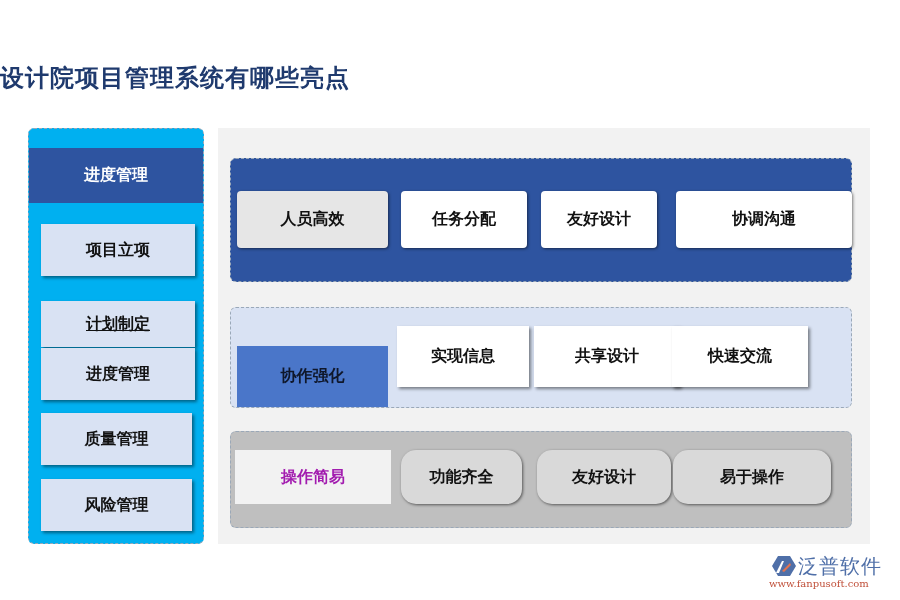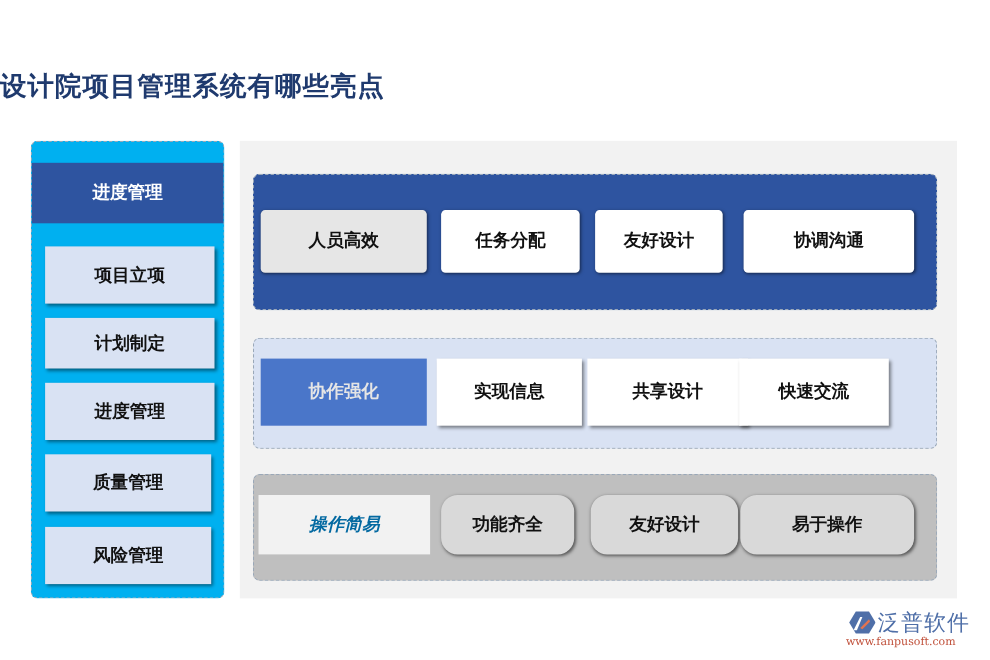--- a/index.html
+++ b/index.html
@@ -38,49 +38,49 @@
   .row1 { top: 30px; height: 124px; background: #2e54a0; }
   .row2 { top: 179px; height: 101px; background: #d9e2f3; }
   .row3 { top: 303px; height: 97px; background: #bfbfbf; }
   .cell {
     position: absolute; font-size: 16px; font-weight: bold; color: #111;
     display: flex; align-items: center; justify-content: center; box-sizing: border-box;
   }
   .r1 .cell, .row1 .cell { top: 32px; height: 57px; border-radius: 4px; background: #ffffff; box-shadow: 1px 1px 3px rgba(0,0,0,0.5); }
   .row1 .cell.lead { background: #e6e6e6; }
   .row2 .cell { top: 18px; height: 61px; background: #ffffff; box-shadow: 2px 2px 3px rgba(0,0,0,0.45); }
-  .row2 .cell.lead { background: #4a76c9; color: #e5e5e5; box-shadow: none; }
+  .row2 .cell.lead { background: #4a76c9; color: #0f172a; box-shadow: none; margin-top: 20px; }
   .row3 .cell { top: 18px; height: 54px; background: #d9d9d9; border-radius: 15px; box-shadow: 1px 1px 3px rgba(0,0,0,0.55); }
-  .row3 .cell.lead { background: #f2f2f2; color: #0369a1; border-radius: 0; box-shadow: none; font-style: italic; }
+  .row3 .cell.lead { background: #f2f2f2; color: #a21caf; border-radius: 0; box-shadow: none; }
   
   .logo { position: absolute; left: 768px; top: 553px; width: 128px; height: 40px; }
   .logo-mark { position: absolute; left: 2px; top: 2px; width: 26px; height: 22px; }
   .logo-name { position: absolute; left: 30px; top: 0px; font-size: 20px; color: #4f6fa8; letter-spacing: 1px; }
   .logo-url { position: absolute; left: 1px; top: 25px; font-size: 10px; color: #c0503a; font-family: "DejaVu Serif", serif; }
 </style>
 </head>
 <body>
 
 <div class="title">设计院项目管理系统有哪些亮点</div>
 
 <div class="left-panel">
   <div class="left-header">进度管理</div>
   <div class="left-item" style="top:95px;">项目立项</div>
-  <div class="left-item" style="top:160px; height:46px;">计划制定</div>
+  <div class="left-item" style="top:172px; height:46px;text-decoration:underline;">计划制定</div>
   <div class="left-item" style="top:219px;">进度管理</div>
   <div class="left-item" style="top:284px; width:151px;">质量管理</div>
   <div class="left-item" style="top:350px; width:151px;">风险管理</div>
 </div>
 
 <div class="right-area">
   <div class="row row1">
     <div class="cell lead" style="left:6px; width:151px;">人员高效</div>
     <div class="cell" style="left:170px; width:126px;">任务分配</div>
     <div class="cell" style="left:310px; width:116px;">友好设计</div>
-    <div class="cell" style="left:445px; width:155px;">协调沟通</div>
+    <div class="cell" style="left:445px; width:176px;">协调沟通</div>
   </div>
 
   <div class="row row2">
     <div class="cell lead" style="left:6px; width:151px;">协作强化</div>
     <div class="cell" style="left:166px; width:132px;">实现信息</div>
     <div class="cell" style="left:303px; width:146px;">共享设计</div>
     <div class="cell" style="left:441px; width:136px;">快速交流</div>
   </div>
 
   <div class="row row3">

